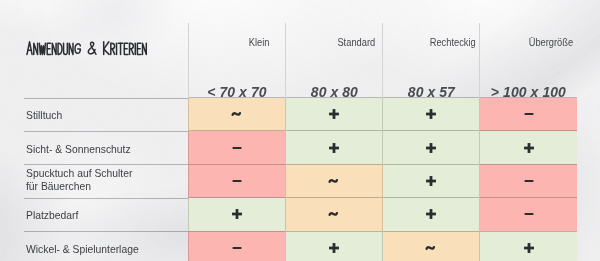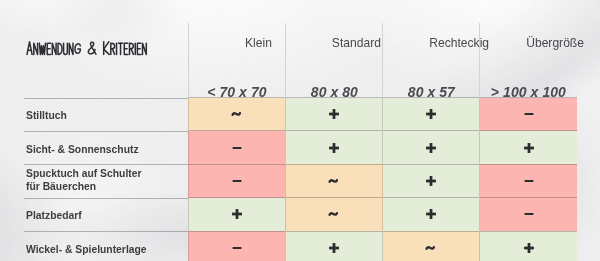--- a/index.html
+++ b/index.html
@@ -67,25 +67,25 @@
 
   thead tr { height: 47px; }
   thead th { height: 47px; padding: 0; vertical-align: middle; font-weight: normal; box-sizing: border-box; }
 
   th.h-title { text-align: left; padding-left: 26px; vertical-align: top; }
   .h-title-inner { padding-top: 18px; padding-left: 0.1px; }
   .title-text { display: block; }
   .title-text svg { display: block; }
   th.h-col { text-align: center; border-left: 1px solid #d2d3d4; vertical-align: top; }
   .h-col-inner { padding-top: 15px; }
-  .h-name { font-size: 13px; color: #46484b; line-height: 9px; padding-left: 44px; }
+  .h-name { font-size: 10px; color: #46484b; line-height: 9px; padding-left: 44px; }
   .h-name span, .h-dim span { display:inline-block; transform: scaleX(0.93); transform-origin: center; }
   .h-dim  { font-size: 15px; font-style: italic; font-weight: bold; color: #4a4c4f; line-height: 10px; letter-spacing: 0.1px; margin-top: 40px; }
 
-  tbody td { height: 32.4px; padding: 0; font-weight: bold; }
+  tbody td { height: 32.4px; padding: 0; }
   td.c-label {
     padding: 0 0 0 26px;
     vertical-align: middle;
     position: relative;
     background-image: linear-gradient(to right, rgba(0,0,0,0) 0, rgba(0,0,0,0) 24px, rgba(60,60,62,0.34) 24px, rgba(60,60,62,0.34) 100%);
     background-size: 100% 1px;
     background-repeat: no-repeat;
     background-position: 0 0;
   }
   .label-inner {

